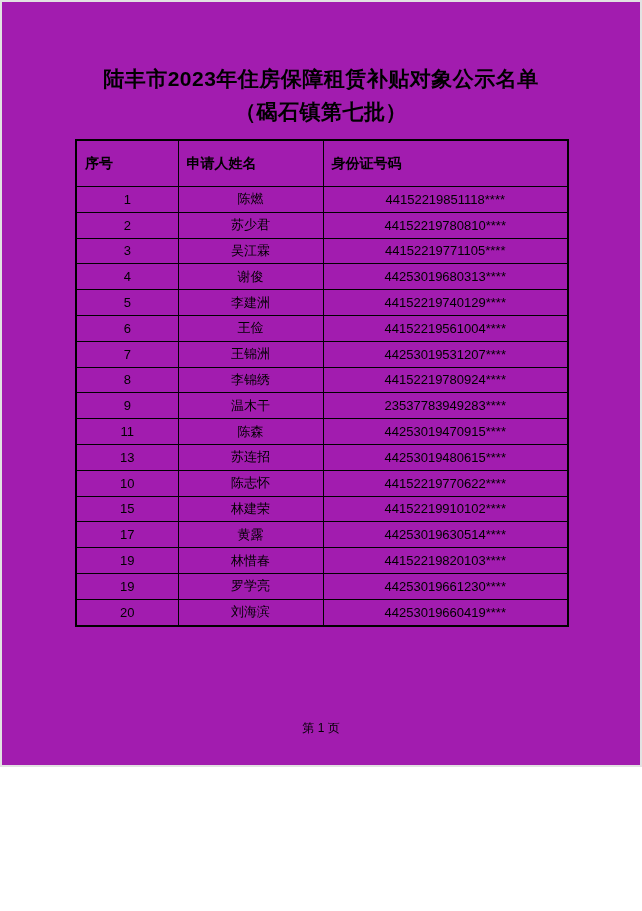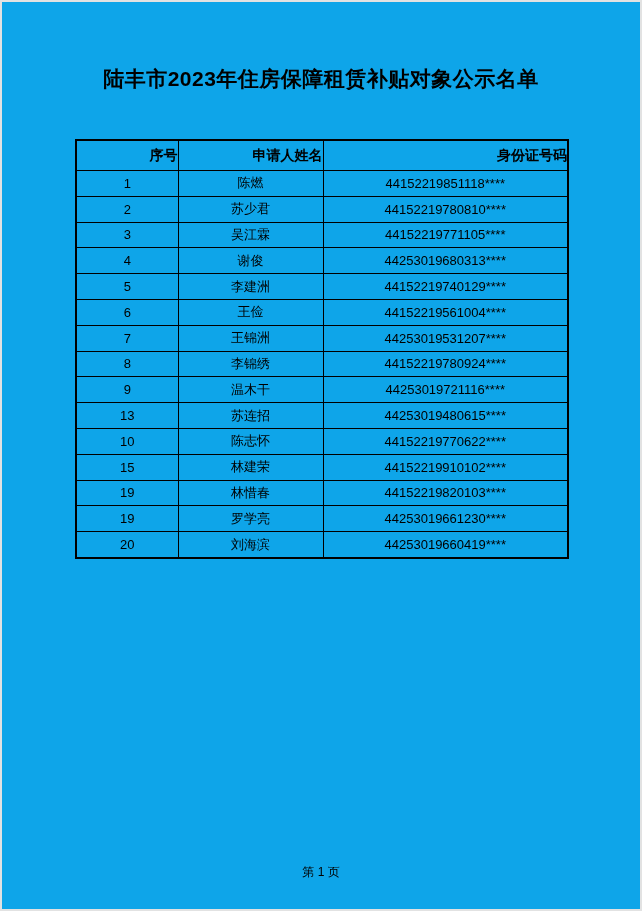--- a/index.html
+++ b/index.html
@@ -3,23 +3,23 @@
 <meta charset="utf-8">
 <style>
   html, body {
     margin: 0;
     padding: 0;
     background: #ffffff;
   }
   .page {
     position: relative;
     width: 642px;
-    height: 911px;
+    height: 767px;
     box-sizing: border-box;
-    background: #0ea5e9;
+    background: #a21caf;
     border: 2px solid #e2e2e2;
     font-family: "Liberation Sans", sans-serif;
     color: #000000;
     overflow: hidden;
   }
   .doc-title {
     margin-top: 60px;
     text-align: center;
     font-size: 21px;
     font-weight: bold;
@@ -40,23 +40,23 @@
   table.roster, table.roster th, table.roster td {
     border: 1.5px solid #000000;
   }
   table.roster {
     border-width: 2px;
   }
   table.roster th {
     height: 29px;
     font-size: 14px;
     font-weight: bold;
-    text-align: right;
+    text-align: left;
     vertical-align: middle;
-    padding: 0;
+    padding: 8px;
   }
   table.roster td {
     height: 24.8px;
     font-size: 13px;
     font-weight: normal;
     text-align: center;
     vertical-align: middle;
     padding: 0;
     white-space: nowrap;
   }
@@ -73,20 +73,21 @@
     color: #000000;
   }
 </style>
 </head>
 <body>
 
 <div class="page">
 
   <h1 class="doc-title">
     <span class="title-line">陆丰市2023年住房保障租赁补贴对象公示名单</span>
+    <span class="title-line">（碣石镇第七批）</span>
   </h1>
 
   <table class="roster">
     <colgroup>
       <col class="c-no">
       <col class="c-name">
       <col class="c-id">
     </colgroup>
     <thead>
       <tr>
@@ -132,36 +133,46 @@
           <td>44253019531207****</td>
         </tr>
         <tr>
           <td>8</td>
           <td>李锦绣</td>
           <td>44152219780924****</td>
         </tr>
         <tr>
           <td>9</td>
           <td>温木干</td>
-          <td>44253019721116****</td>
+          <td>23537783949283****</td>
+        </tr>
+        <tr>
+          <td>11</td>
+          <td>陈森</td>
+          <td>44253019470915****</td>
         </tr>
         <tr>
           <td>13</td>
           <td>苏连招</td>
           <td>44253019480615****</td>
         </tr>
         <tr>
           <td>10</td>
           <td>陈志怀</td>
           <td>44152219770622****</td>
         </tr>
         <tr>
           <td>15</td>
           <td>林建荣</td>
           <td>44152219910102****</td>
+        </tr>
+        <tr>
+          <td>17</td>
+          <td>黄露</td>
+          <td>44253019630514****</td>
         </tr>
         <tr>
           <td>19</td>
           <td>林惜春</td>
           <td>44152219820103****</td>
         </tr>
         <tr>
           <td>19</td>
           <td>罗学亮</td>
           <td>44253019661230****</td>

